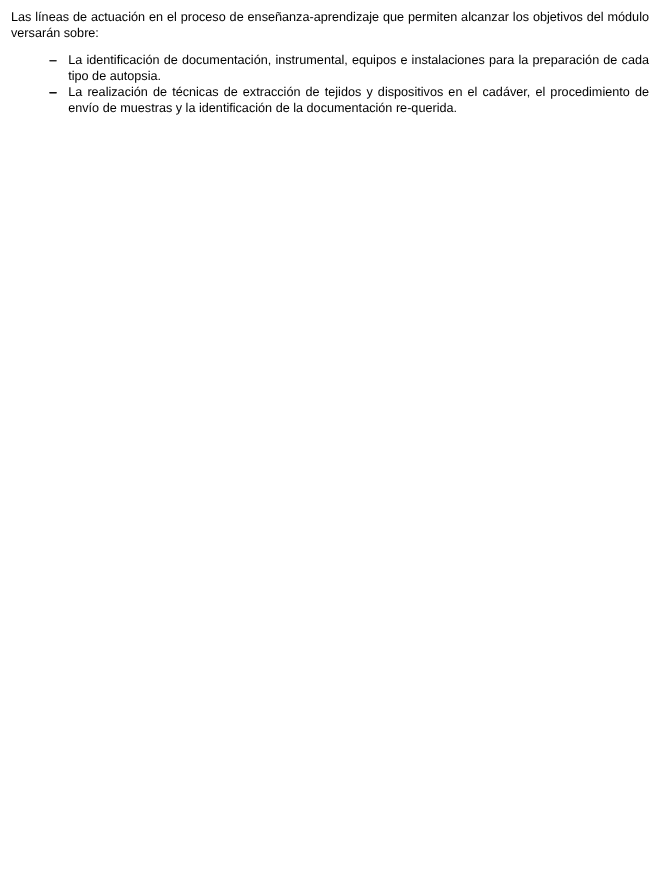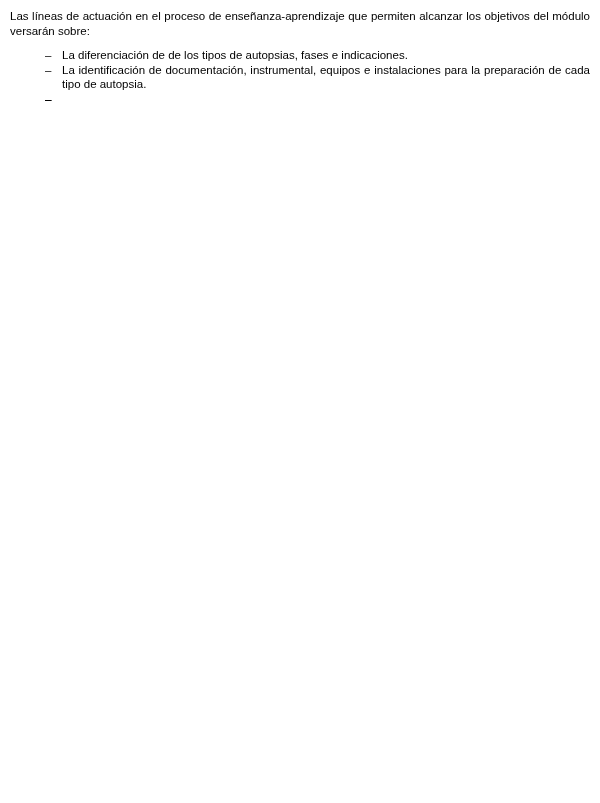--- a/index.html
+++ b/index.html
@@ -44,35 +44,35 @@
 <body>
 
 <div class="page">
 
   <div class="paragraph">Las líneas de actuación en el proceso de enseñanza-aprendizaje que permiten alcanzar los objetivos del módulo versarán sobre:</div>
 
   <div class="bullet-list">
 
     <div class="bullet-item">
       <span class="bullet-marker">–</span>
-      <span>La diferenciación de de los tipos de autopsias, fases e indicaciones.</span>
     </div>
 
     <div class="bullet-item">
       <span class="bullet-marker">–</span>
       <span>La identificación de documentación, instrumental, equipos e instalaciones para la preparación de cada tipo de autopsia.</span>
     </div>
 
     <div class="bullet-item">
       <span class="bullet-marker">–</span>
     </div>
 
     <div class="bullet-item">
       <span class="bullet-marker">–</span>
     </div>
 
     <div class="bullet-item">
       <span class="bullet-marker">–</span>
+      <span>La realización de técnicas de extracción de tejidos y dispositivos en el cadáver, el procedimiento de envío de muestras y la identificación de la documentación re-querida.</span>
     </div>
 
   </div>
 
 </div>
 
 </body></html>

